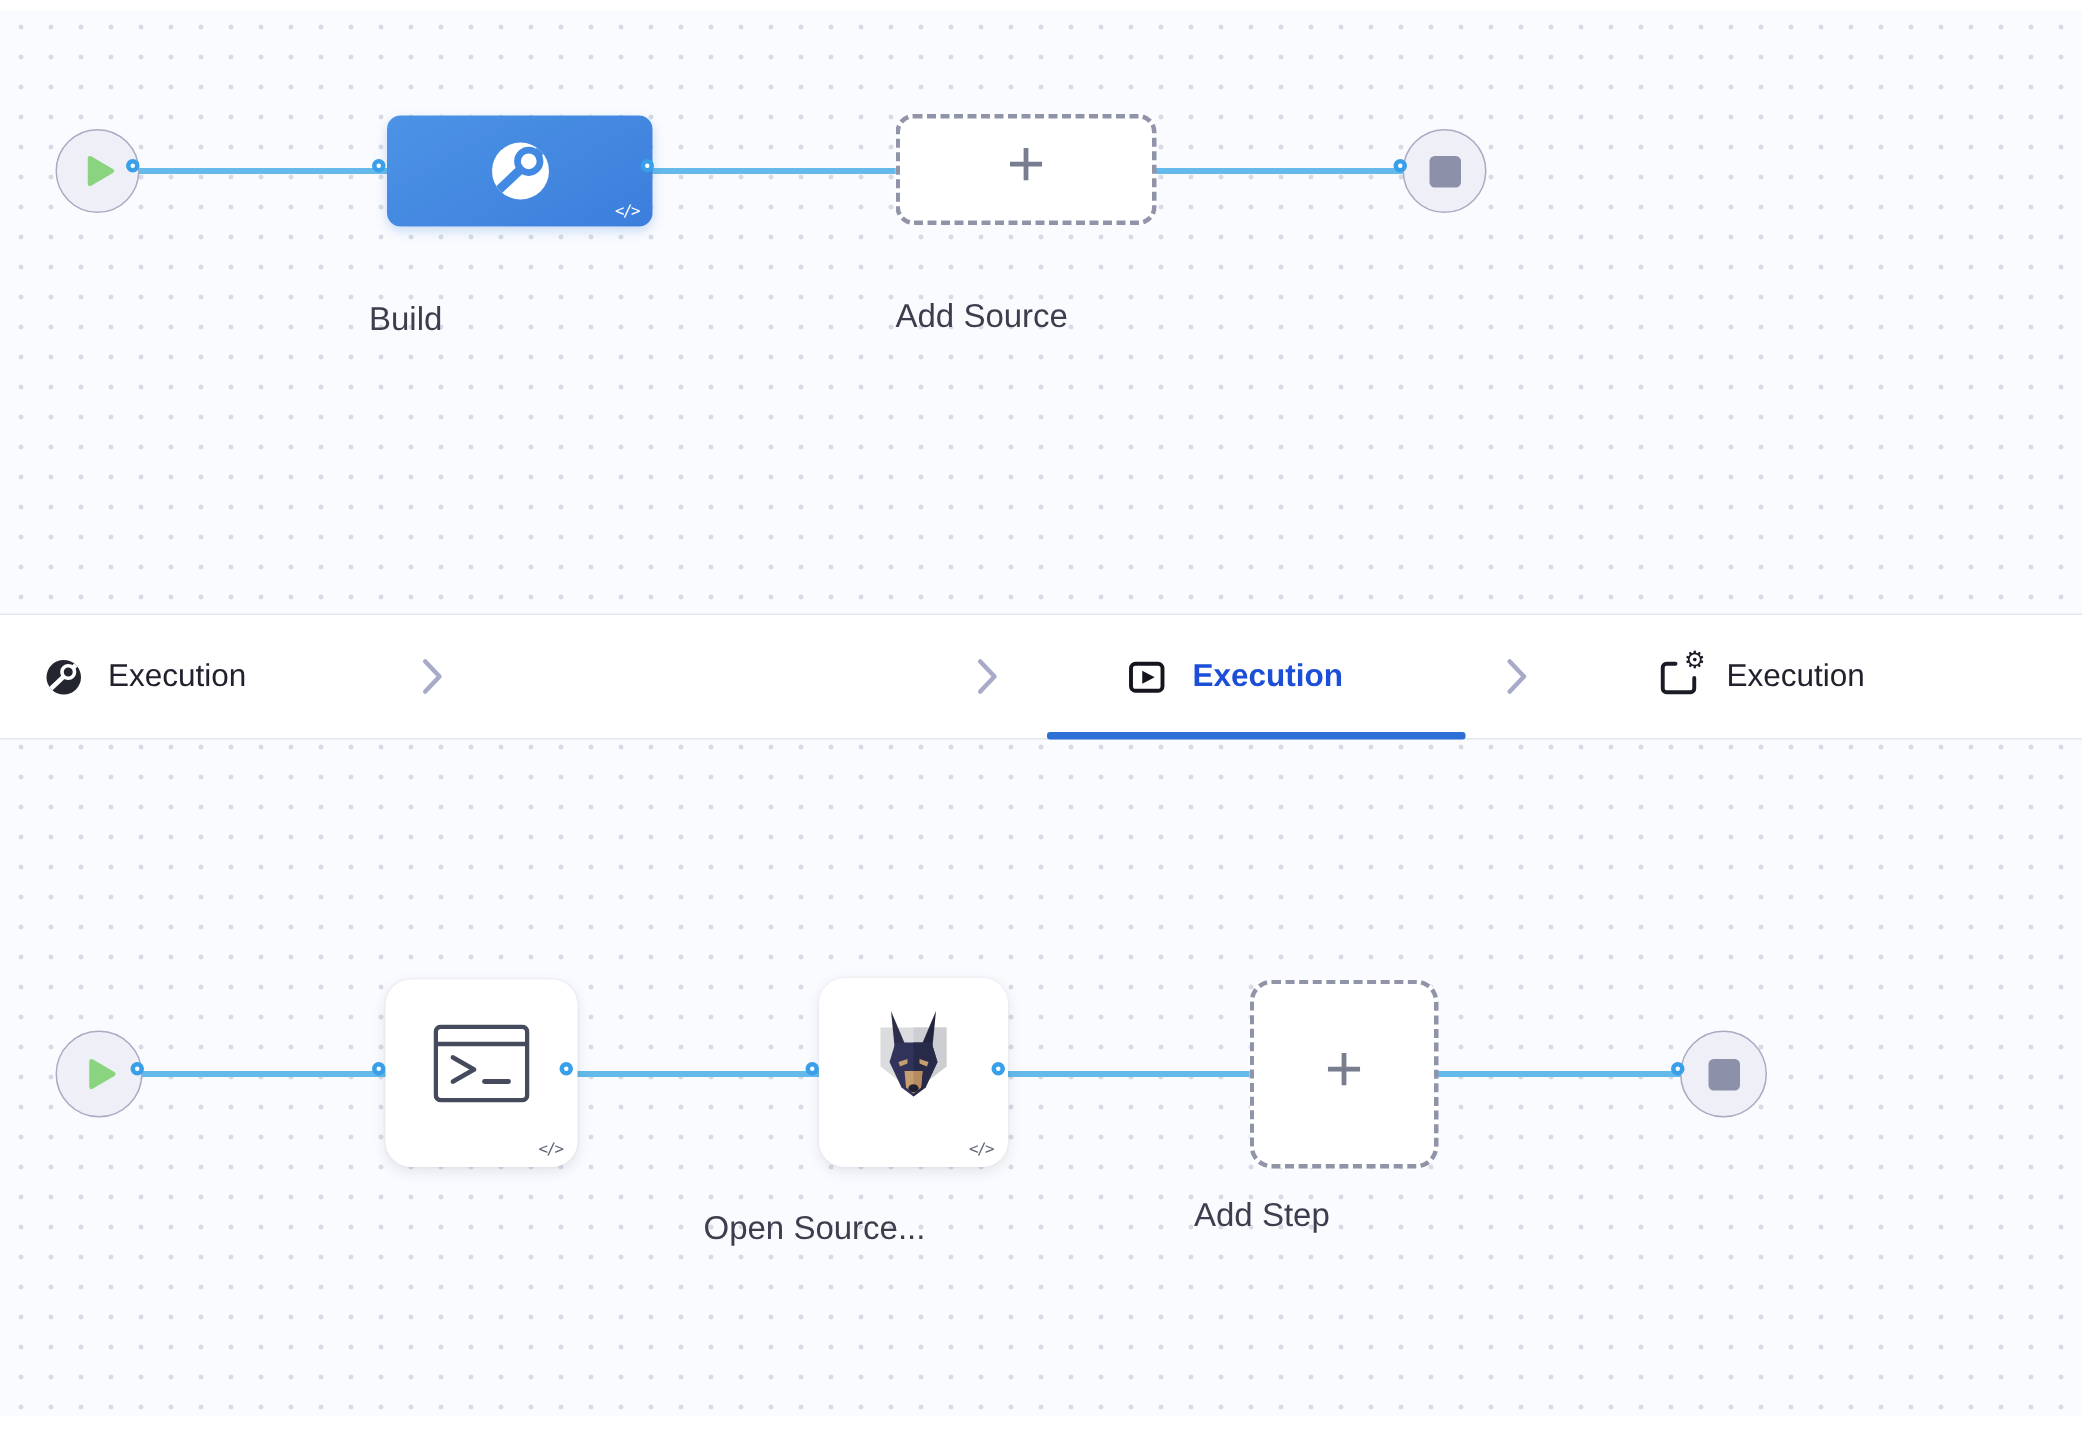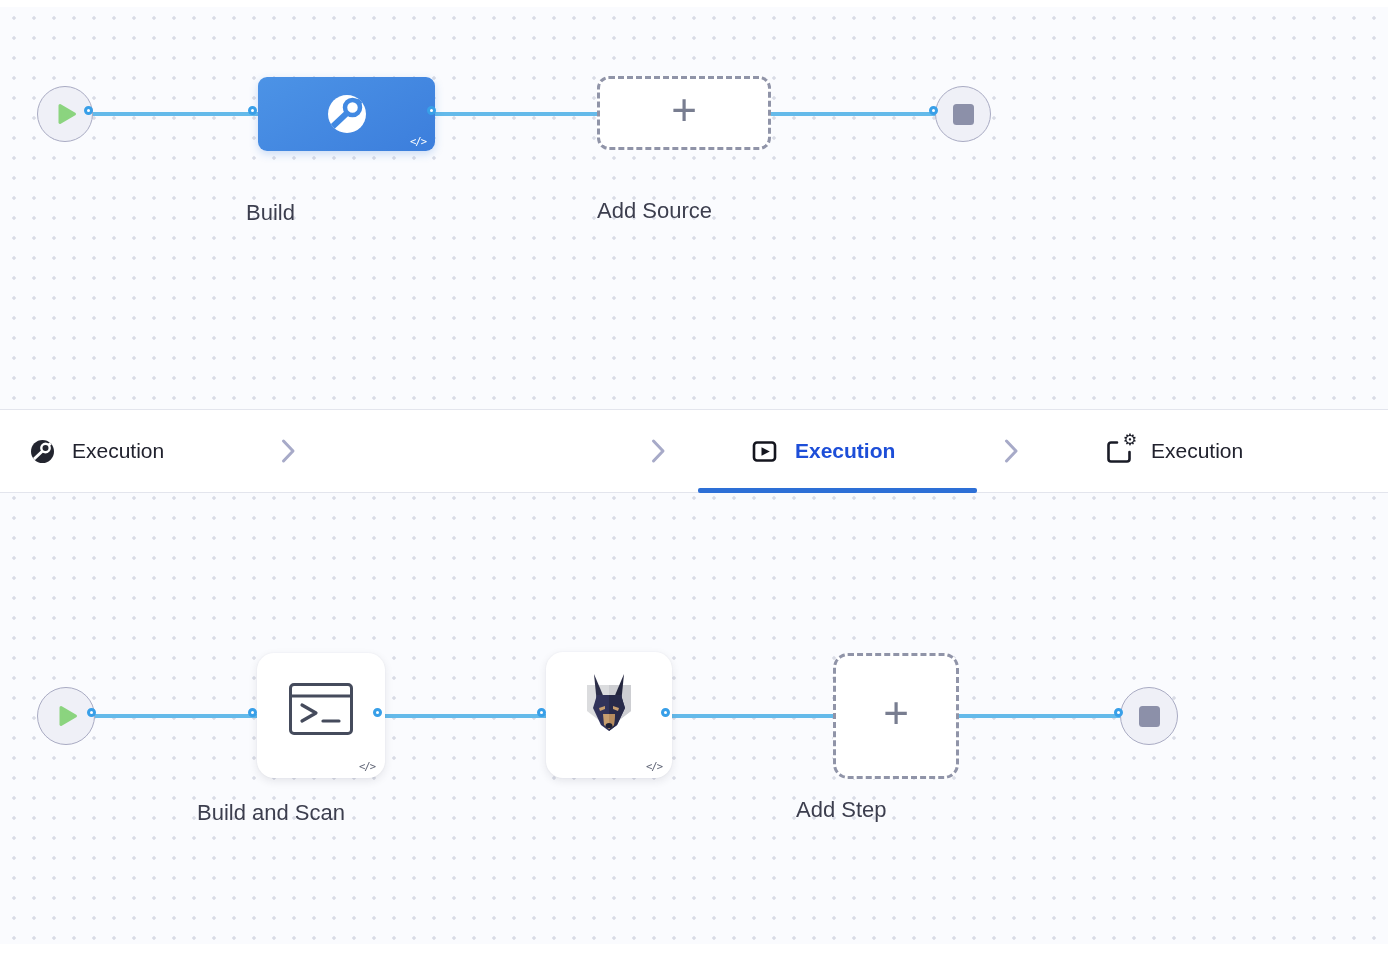--- a/index.html
+++ b/index.html
@@ -178,41 +178,41 @@
     <div class="node-icon-center" style="bottom:14px;">
       <svg width="64" height="52" viewBox="0 0 64 52">
         <rect x="1.5" y="1.5" width="61" height="49" rx="3.5" fill="#FFFFFF" stroke="#454B5C" stroke-width="3"></rect>
         <line x1="1.5" y1="13" x2="62.5" y2="13" stroke="#454B5C" stroke-width="3"></line>
         <polyline points="13,22 27,30 13,38" fill="none" stroke="#454B5C" stroke-width="3.2" stroke-linecap="round" stroke-linejoin="round"></polyline>
         <line x1="34" y1="38" x2="50" y2="38" stroke="#454B5C" stroke-width="3.2" stroke-linecap="round"></line>
       </svg>
     </div>
     <span class="code-badge on-white">&lt;/&gt;</span>
   </div>
-  <div class="node-label" style="left:197px; top:307px; width:240px;">Build and Scan</div>
 
   <div class="step-node" style="left:546px; top:159px; width:126px; height:126px;">
     <div class="node-icon-center" style="bottom:16px;">
       <svg width="54" height="68" viewBox="0 0 54 68">
         <polygon points="5,12 49,12 49,38 27,55 5,38" fill="#DBDCDE"></polygon>
         <polygon points="27,12 49,12 49,38 27,55" fill="#CDCED2"></polygon>
         <polygon points="12,1 23,27 15,31" fill="#2D2F4A"></polygon>
         <polygon points="42,1 31,27 39,31" fill="#23253D"></polygon>
         <polygon points="15,22 39,22 43,35 35,52 27,58 19,52 11,35" fill="#31335A"></polygon>
         <polygon points="27,22 39,22 43,35 35,52 27,58" fill="#282A49"></polygon>
         <polygon points="17,35 23,33 23,36 18,38" fill="#C79E6F"></polygon>
         <polygon points="37,35 31,33 31,36 36,38" fill="#C79E6F"></polygon>
         <polygon points="21,41 33,41 32,52 27,56 22,52" fill="#C79E6F"></polygon>
         <polygon points="27,41 33,41 32,52 27,56" fill="#B68C5F"></polygon>
         <ellipse cx="27" cy="52.5" rx="3.4" ry="2.6" fill="#1F2033"></ellipse>
       </svg>
     </div>
     <span class="code-badge on-white">&lt;/&gt;</span>
   </div>
   <div class="node-label two-line" style="left:469px; top:305px; width:280px;">
+    <div>Open Source...</div>
   </div>
 
   <div class="dashed-node" style="left:833px; top:160px; width:126px; height:126px; border-radius:15px;">
     <span class="plus-glyph">+</span>
   </div>
   <div class="node-label" style="left:796px; top:304px; width:200px;">Add Step</div>
 
   <div class="terminal-circle" style="left:1120px; top:194px; width:58px; height:58px;">
     <div class="end-square"></div>
   </div>

